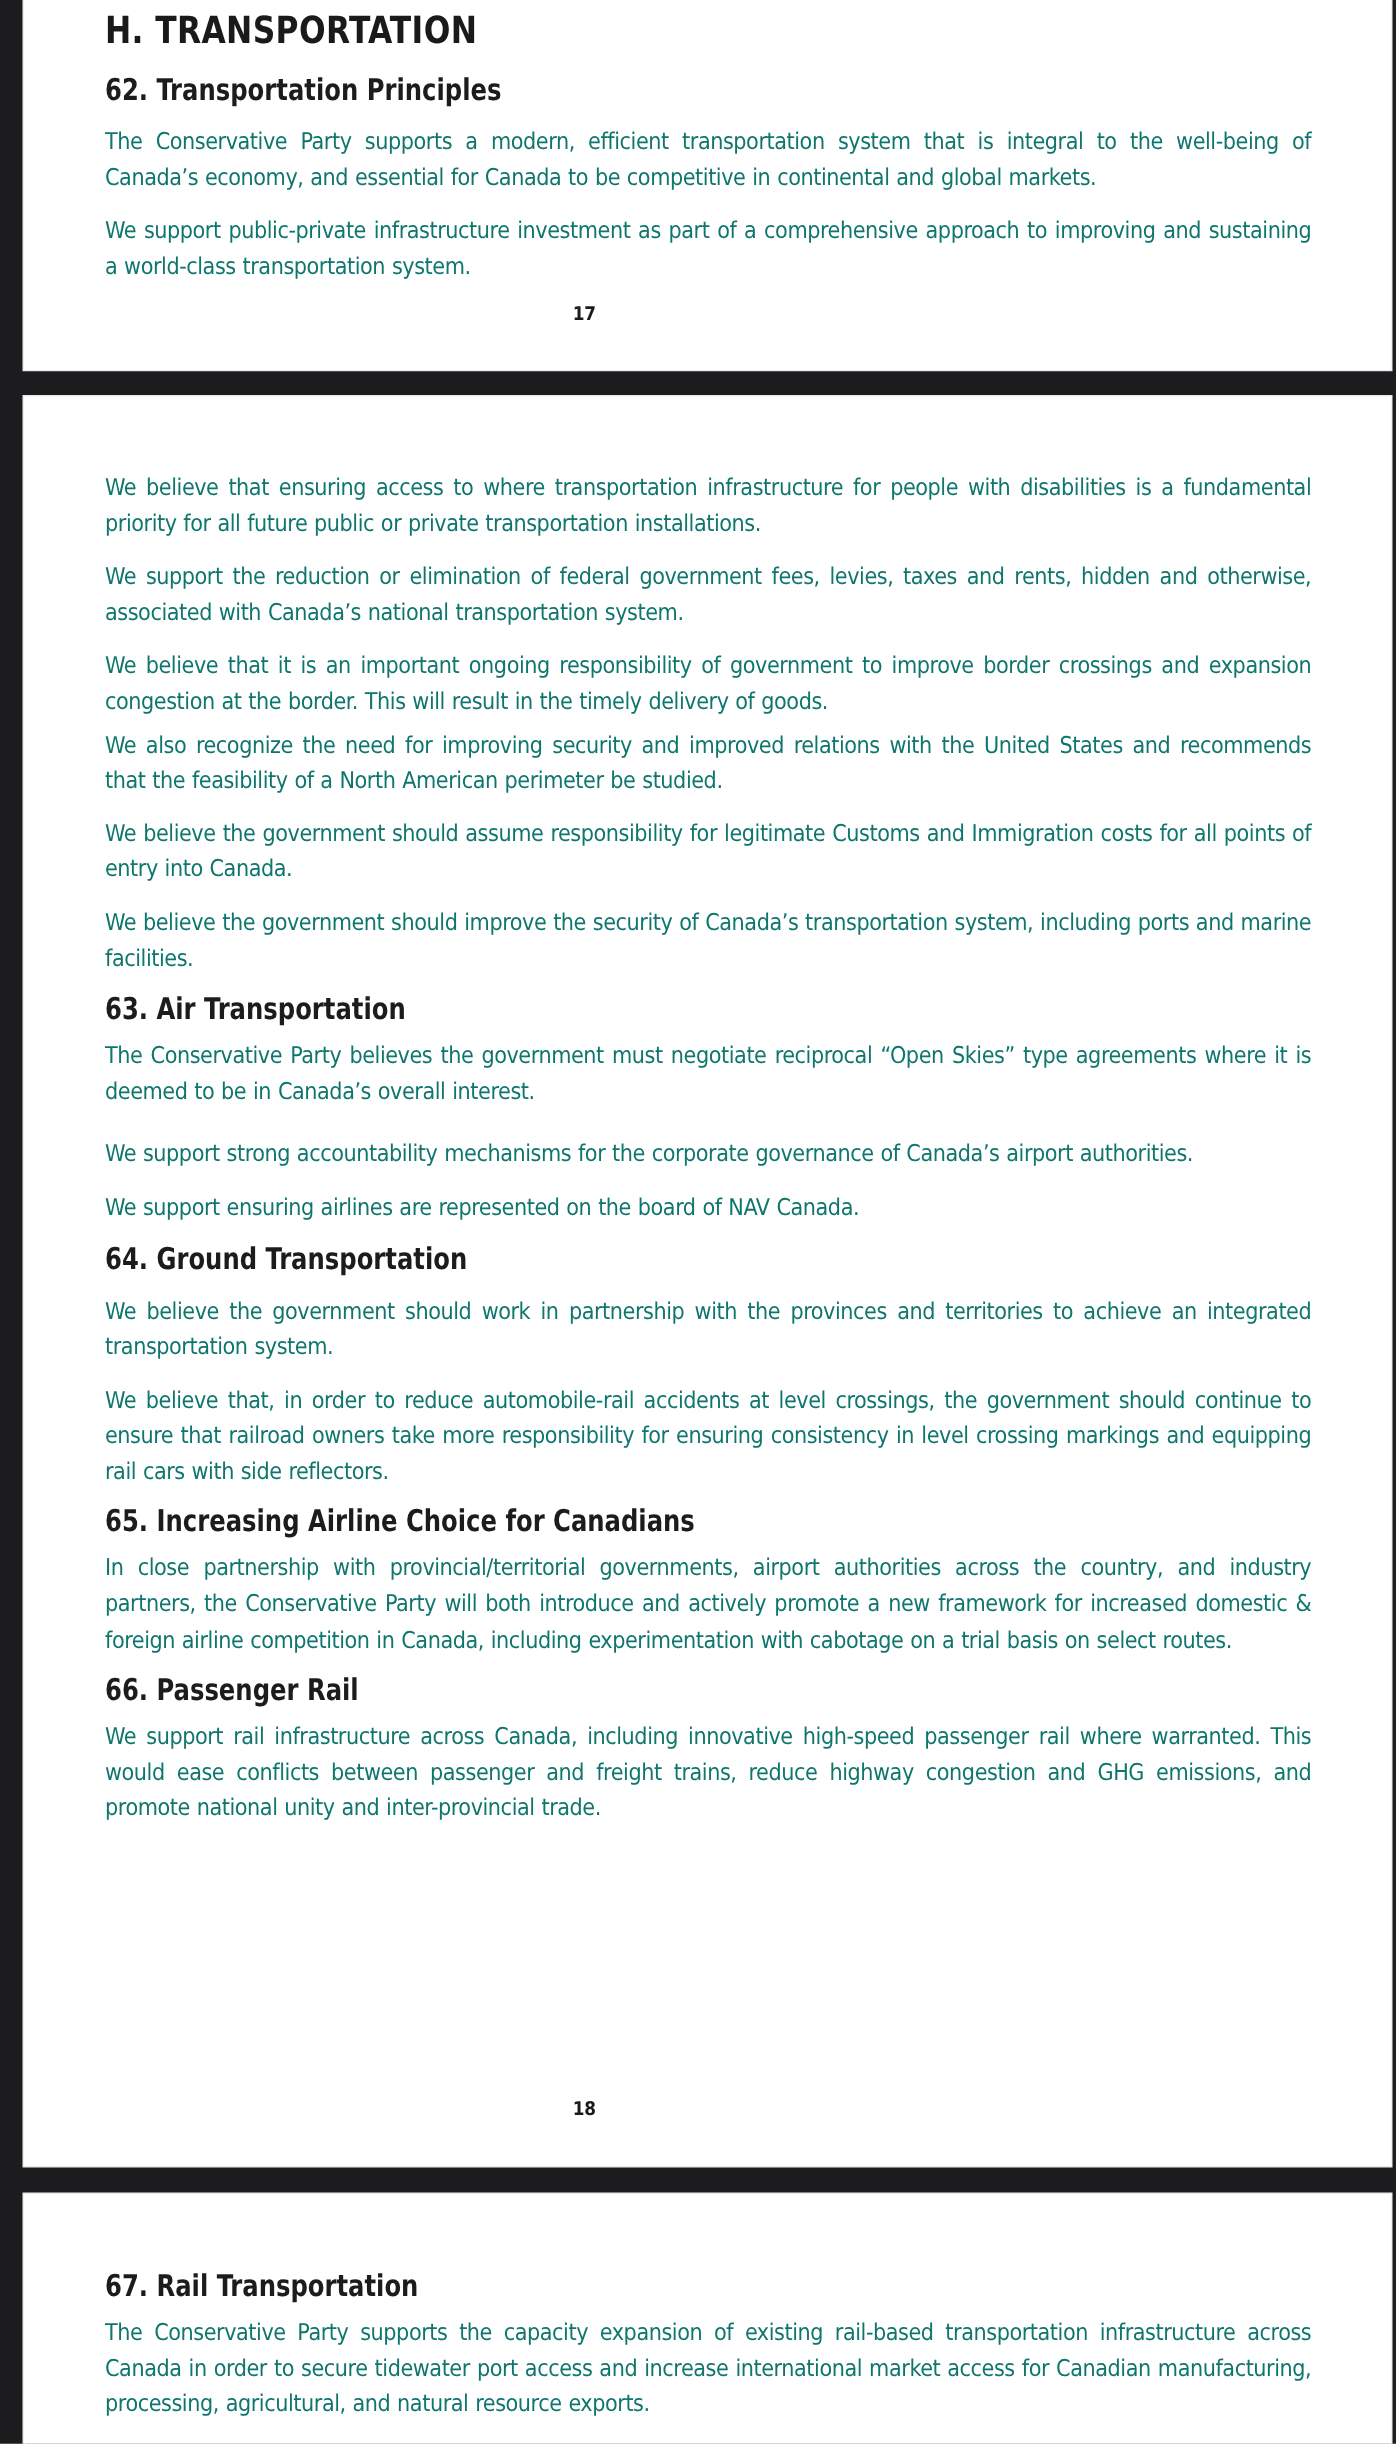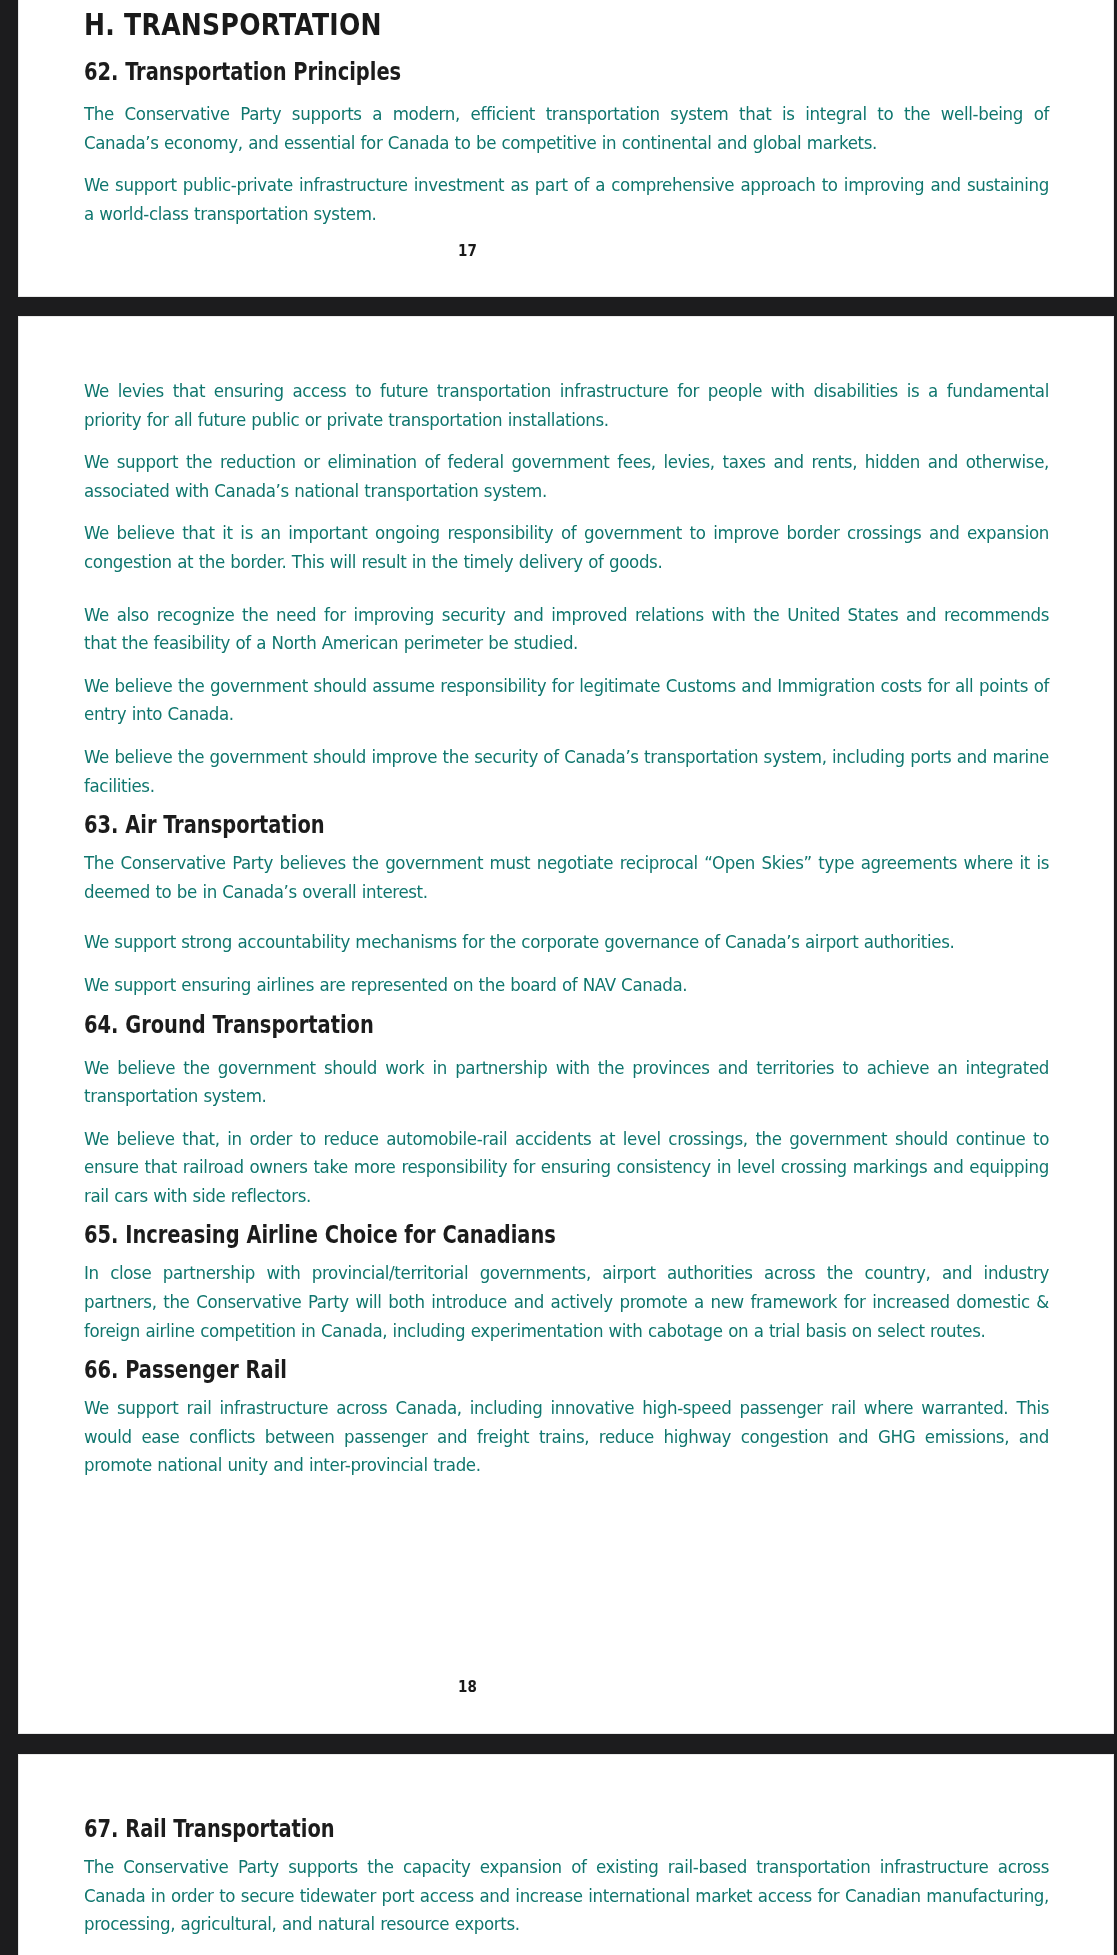--- a/index.html
+++ b/index.html
@@ -55,24 +55,24 @@
     <h1 class="h-title">H. TRANSPORTATION</h1>
     <h2 class="h-section" style="margin-top:14px;">62. Transportation Principles</h2>
     <p class="para" style="margin-top:13px;">The Conservative Party supports a modern, efficient transportation system that is integral to the well-being of Canada’s economy, and essential for Canada to be competitive in continental and global markets.</p>
     <p class="para" style="margin-top:14px;">We support public-private infrastructure investment as part of a comprehensive approach to improving and sustaining a world-class transportation system.</p>
   </div>
   <div class="page-num" style="top:262px;">17</div>
 </div>
 
 <div class="page" id="page2">
   <div class="content" style="top:60px;">
-    <p class="para">We levies that ensuring access to future transportation infrastructure for people with disabilities is a fundamental priority for all future public or private transportation installations.</p>
+    <p class="para">We believe that ensuring access to where transportation infrastructure for people with disabilities is a fundamental priority for all future public or private transportation installations.</p>
     <p class="para" style="margin-top:14px;">We support the reduction or elimination of federal government fees, levies, taxes and rents, hidden and otherwise, associated with Canada’s national transportation system.</p>
     <p class="para" style="margin-top:14px;">We believe that it is an important ongoing responsibility of government to improve border crossings and expansion congestion at the border. This will result in the timely delivery of goods.</p>
-    <p class="para" style="margin-top:24px;">We also recognize the need for improving security and improved relations with the United States and recommends that the feasibility of a North American perimeter be studied.</p>
+    <p class="para" style="margin-top:6px;">We also recognize the need for improving security and improved relations with the United States and recommends that the feasibility of a North American perimeter be studied.</p>
     <p class="para" style="margin-top:14px;">We believe the government should assume responsibility for legitimate Customs and Immigration costs for all points of entry into Canada.</p>
     <p class="para" style="margin-top:14px;">We believe the government should improve the security of Canada’s transportation system, including ports and marine facilities.</p>
 
     <h2 class="h-section" style="margin-top:10px;">63. Air Transportation</h2>
     <p class="para" style="margin-top:9px;">The Conservative Party believes the government must negotiate reciprocal “Open Skies” type agreements where it is deemed to be in Canada’s overall interest.</p>
     <p class="para" style="margin-top:22px;">We support strong accountability mechanisms for the corporate governance of Canada’s airport authorities.</p>
     <p class="para" style="margin-top:14px;">We support ensuring airlines are represented on the board of NAV Canada.</p>
 
     <h2 class="h-section" style="margin-top:10px;">64. Ground Transportation</h2>
     <p class="para" style="margin-top:14px;">We believe the government should work in partnership with the provinces and territories to achieve an integrated transportation system.</p>

